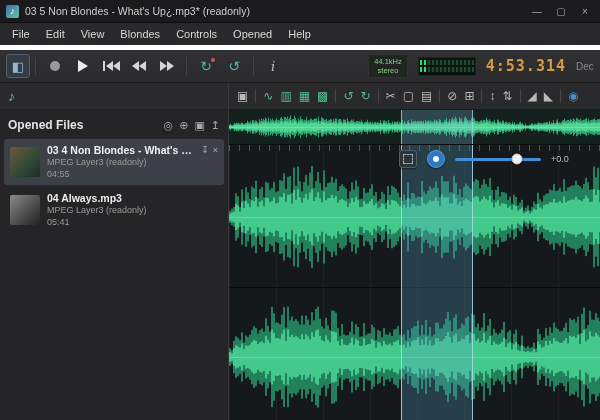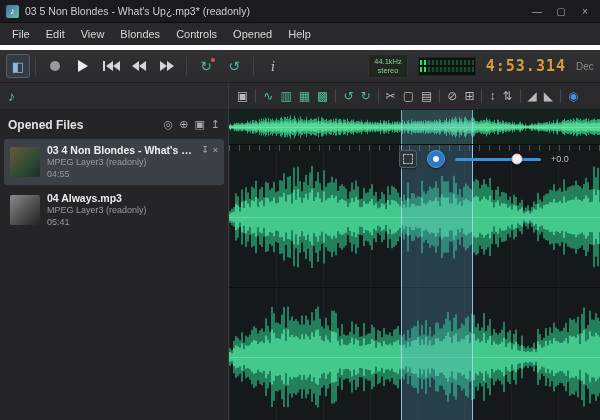--- a/index.html
+++ b/index.html
@@ -42,21 +42,21 @@
   .meter .row{height:5px;background:repeating-linear-gradient(90deg,#1d4a33 0 2px,#0d1f16 2px 4px);position:relative;}
   .meter .row::before{content:"";position:absolute;left:0;top:0;bottom:0;width:16%;
          background:repeating-linear-gradient(90deg,#2ee06e 0 2px,#0d1f16 2px 4px);}
   .time-display{font-family:"DejaVu Sans Mono",monospace;font-size:15px;font-weight:bold;color:#d79b3b;letter-spacing:1px;}
   .time-unit{font-size:10px;color:#8a8a8a;width:18px;overflow:hidden;white-space:nowrap;}
   
   .workspace{display:flex;height:344px;}
   .left-col{width:228px;background:#252527;border-right:1px solid #3a3a3c;display:flex;flex-direction:column;}
   .panel-mini-head{height:26px;background:#2b2b2e;border-bottom:1px solid #202022;display:flex;align-items:center;padding:0 8px;}
   .note-glyph{color:#5fc9a8;font-size:14px;}
-  .files-head{display:flex;align-items:flex-start;padding:8px 8px 6px 8px;}
+  .files-head{display:flex;align-items:flex-end;padding:8px 8px 6px 8px;}
   .files-title{font-size:12px;font-weight:bold;color:#e2e2e2;flex:1;}
   .files-head .h-icon{color:#a8a8a8;font-size:11px;margin-left:6px;}
   .file-item{display:flex;align-items:center;padding:5px 6px;margin:1px 4px;border-radius:3px;}
   .file-item.selected{background:#3d4147;}
   .thumb{width:30px;height:30px;border-radius:2px;margin-right:7px;flex:none;}
   .thumb.t1{background:linear-gradient(135deg,#6b5a3a,#2e4a36 60%,#1d2b22);}
   .thumb.t2{background:linear-gradient(135deg,#8a8a8a,#4a4a4a 60%,#222);}
   .file-meta{flex:1;min-width:0;}
   .file-name{font-size:10.5px;color:#eee;font-weight:bold;white-space:nowrap;overflow:hidden;text-overflow:ellipsis;}
   .file-sub,.file-dur{font-size:9px;color:#9a9a9a;line-height:1.35;}

